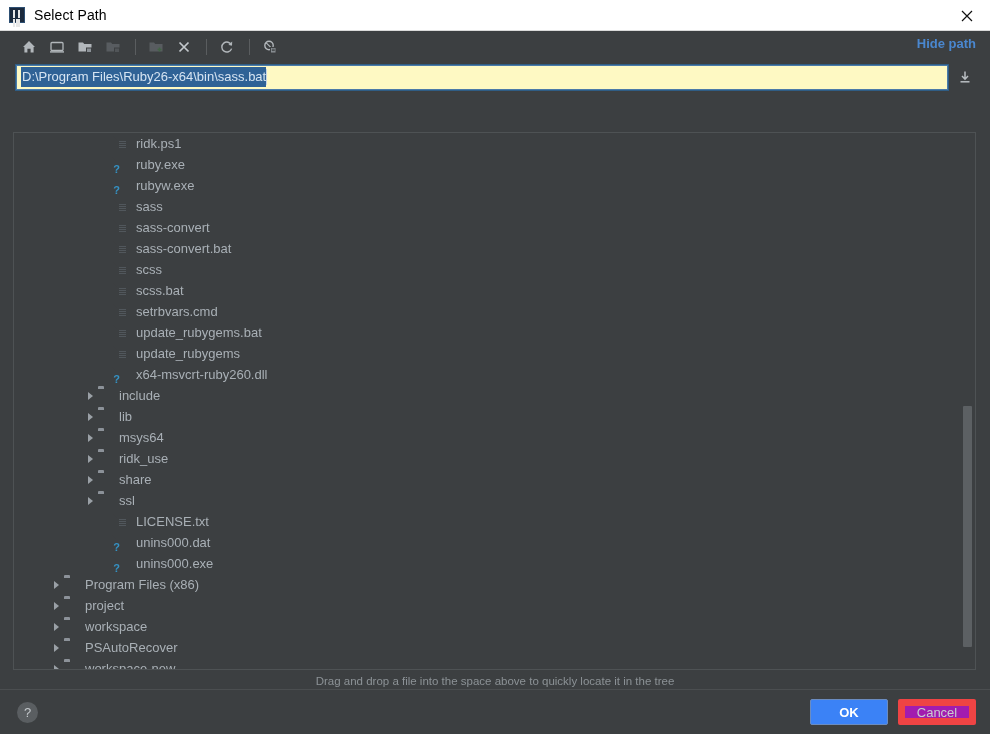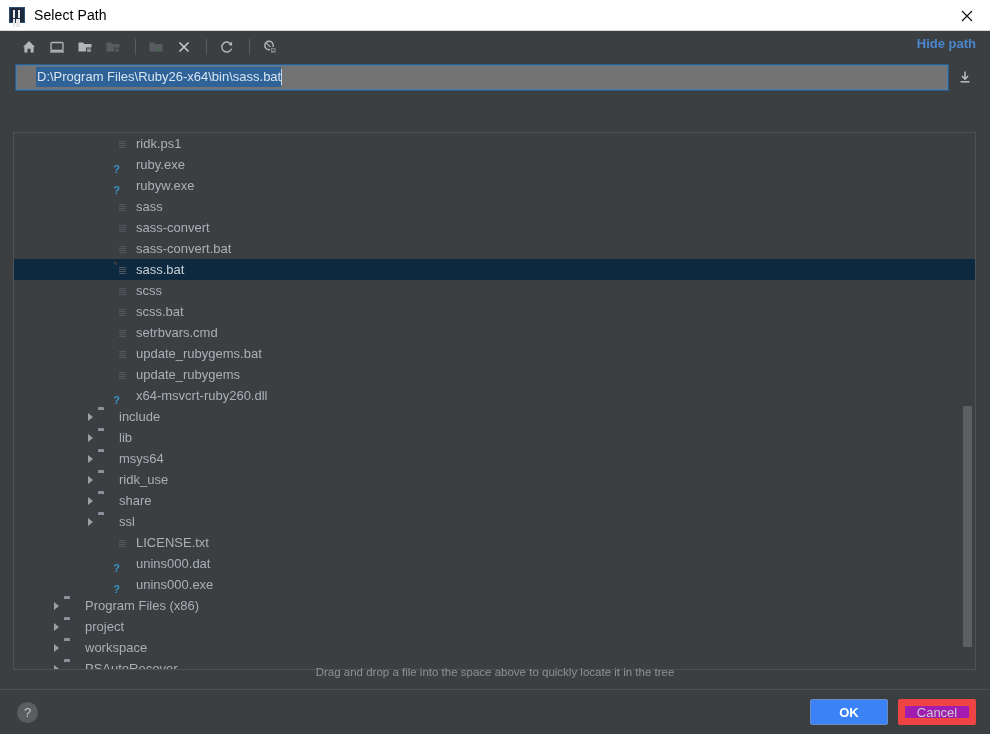--- a/index.html
+++ b/index.html
@@ -100,26 +100,26 @@
   
   .pathrow {
     display: flex;
     align-items: center;
     padding: 0 14px 0 16px;
     height: 30px;
   }
   .path-field {
     flex: 1 1 auto;
     height: 25px;
-    background: #737373;
+    background: #fef9c3;
     border: 1px solid #4c7ba8;
     outline: 1px solid #2f5d85;
     display: flex;
     align-items: center;
-    padding: 0 19px;
+    padding: 0 4px;
     position: relative;
     cursor: text;
     overflow: hidden;
   }
   .path-sel {
     background: #2f6296;
     color: #d6e4f2;
     font-size: 13px;
     white-space: nowrap;
     padding: 1px 0 2px 1px;
@@ -272,21 +272,21 @@
     width: 9px;
     background: #5c6063;
     border-radius: 1px;
     cursor: pointer;
   }
 
   
   .hint {
     position: absolute;
     left: 0; right: 0;
-    bottom: 56px;
+    bottom: 47px;
     text-align: center;
     color: #8c9296;
     font-size: 11.5px;
   }
 
   
   .bottom {
     position: absolute;
     left: 0; right: 0; bottom: 0;
     height: 45px;
@@ -469,28 +469,20 @@
         <span class="label">sass-convert</span>
       </div>
       <div class="row">
         <span class="indent" style="width: 85px;"></span>
         <span class="arrow empty">
           <i></i>
         </span>
         <span class="ficon"><span class="ico-file"></span></span>
         <span class="label">sass-convert.bat</span>
       </div>
-      <div class="row selected">
-        <span class="indent" style="width: 85px;"></span>
-        <span class="arrow empty">
-          <i></i>
-        </span>
-        <span class="ficon"><span class="ico-file"></span></span>
-        <span class="label">sass.bat</span>
-      </div>
       <div class="row">
         <span class="indent" style="width: 85px;"></span>
         <span class="arrow empty">
           <i></i>
         </span>
         <span class="ficon"><span class="ico-file"></span></span>
         <span class="label">scss</span>
       </div>
       <div class="row">
         <span class="indent" style="width: 85px;"></span>

